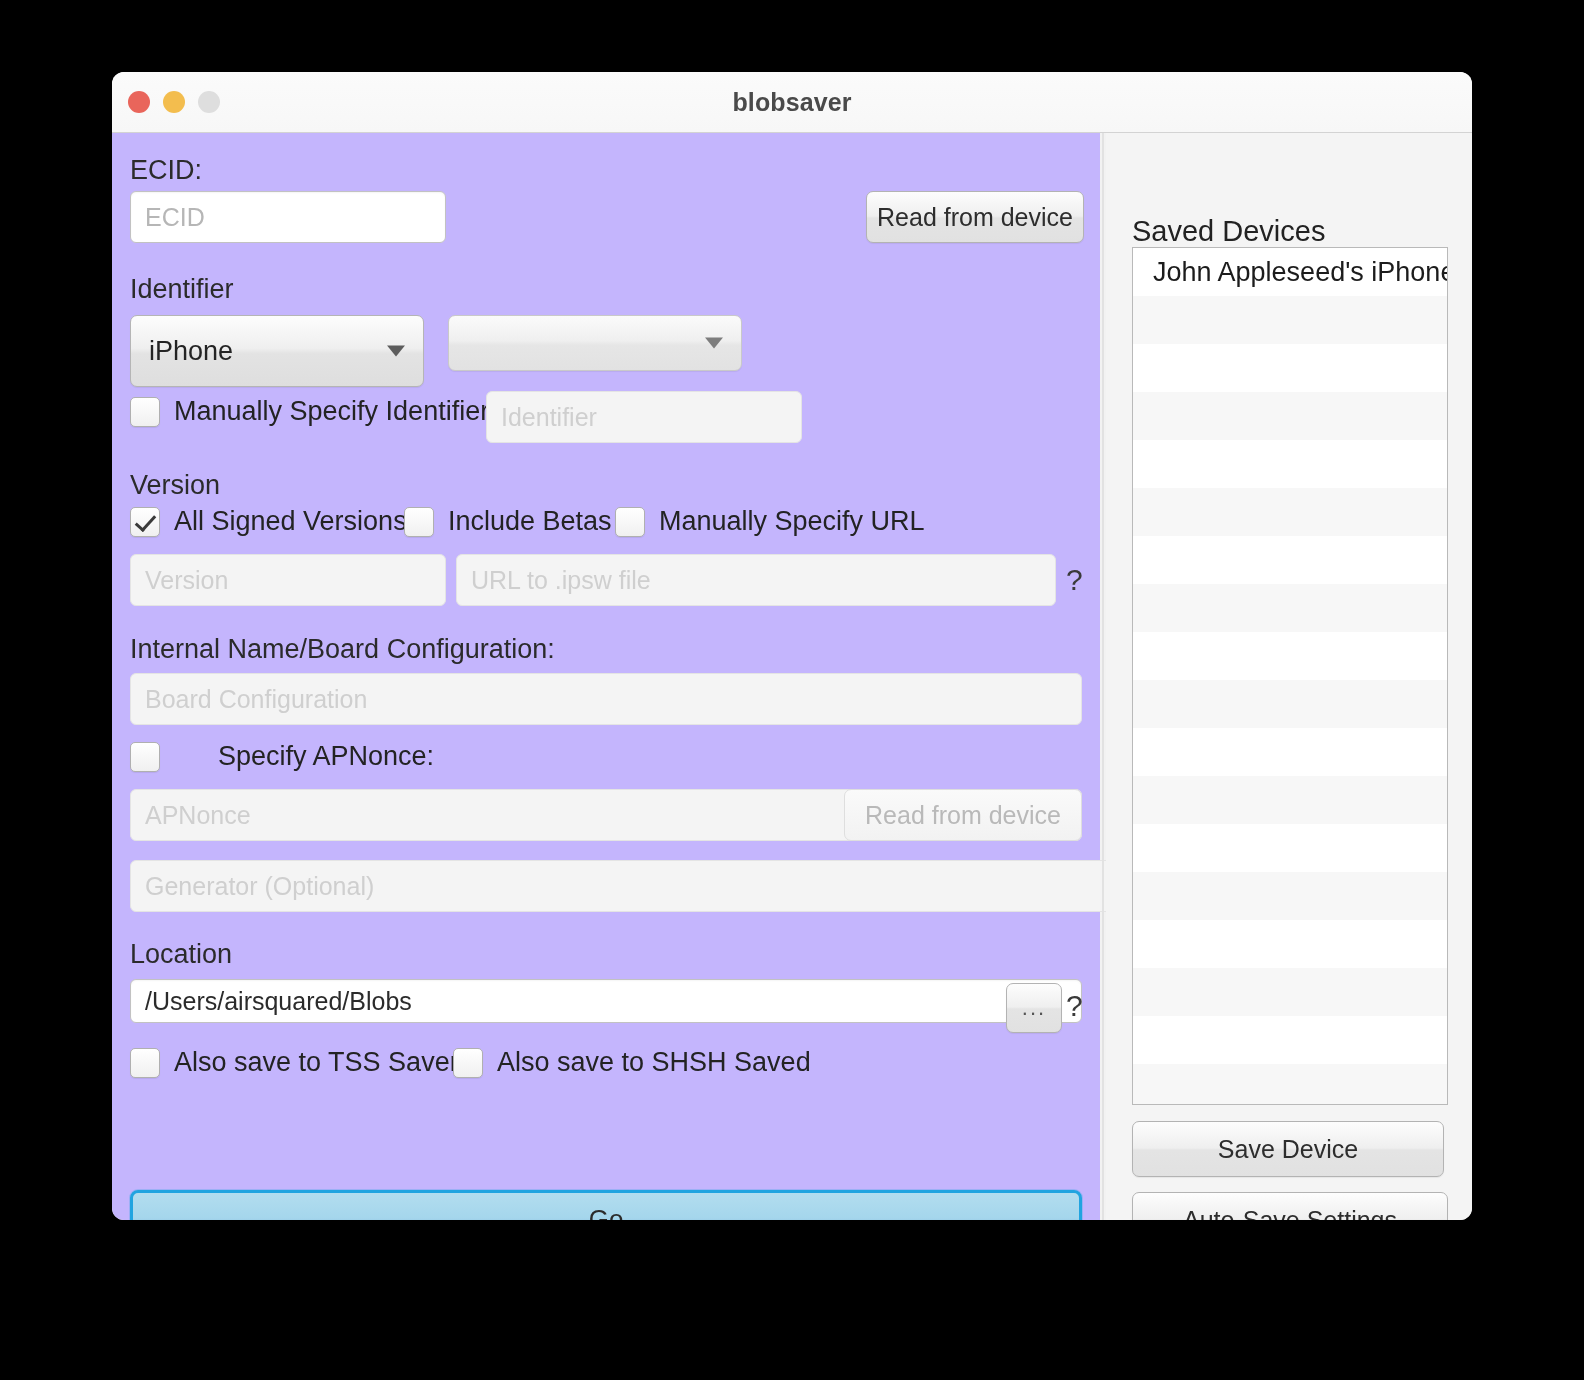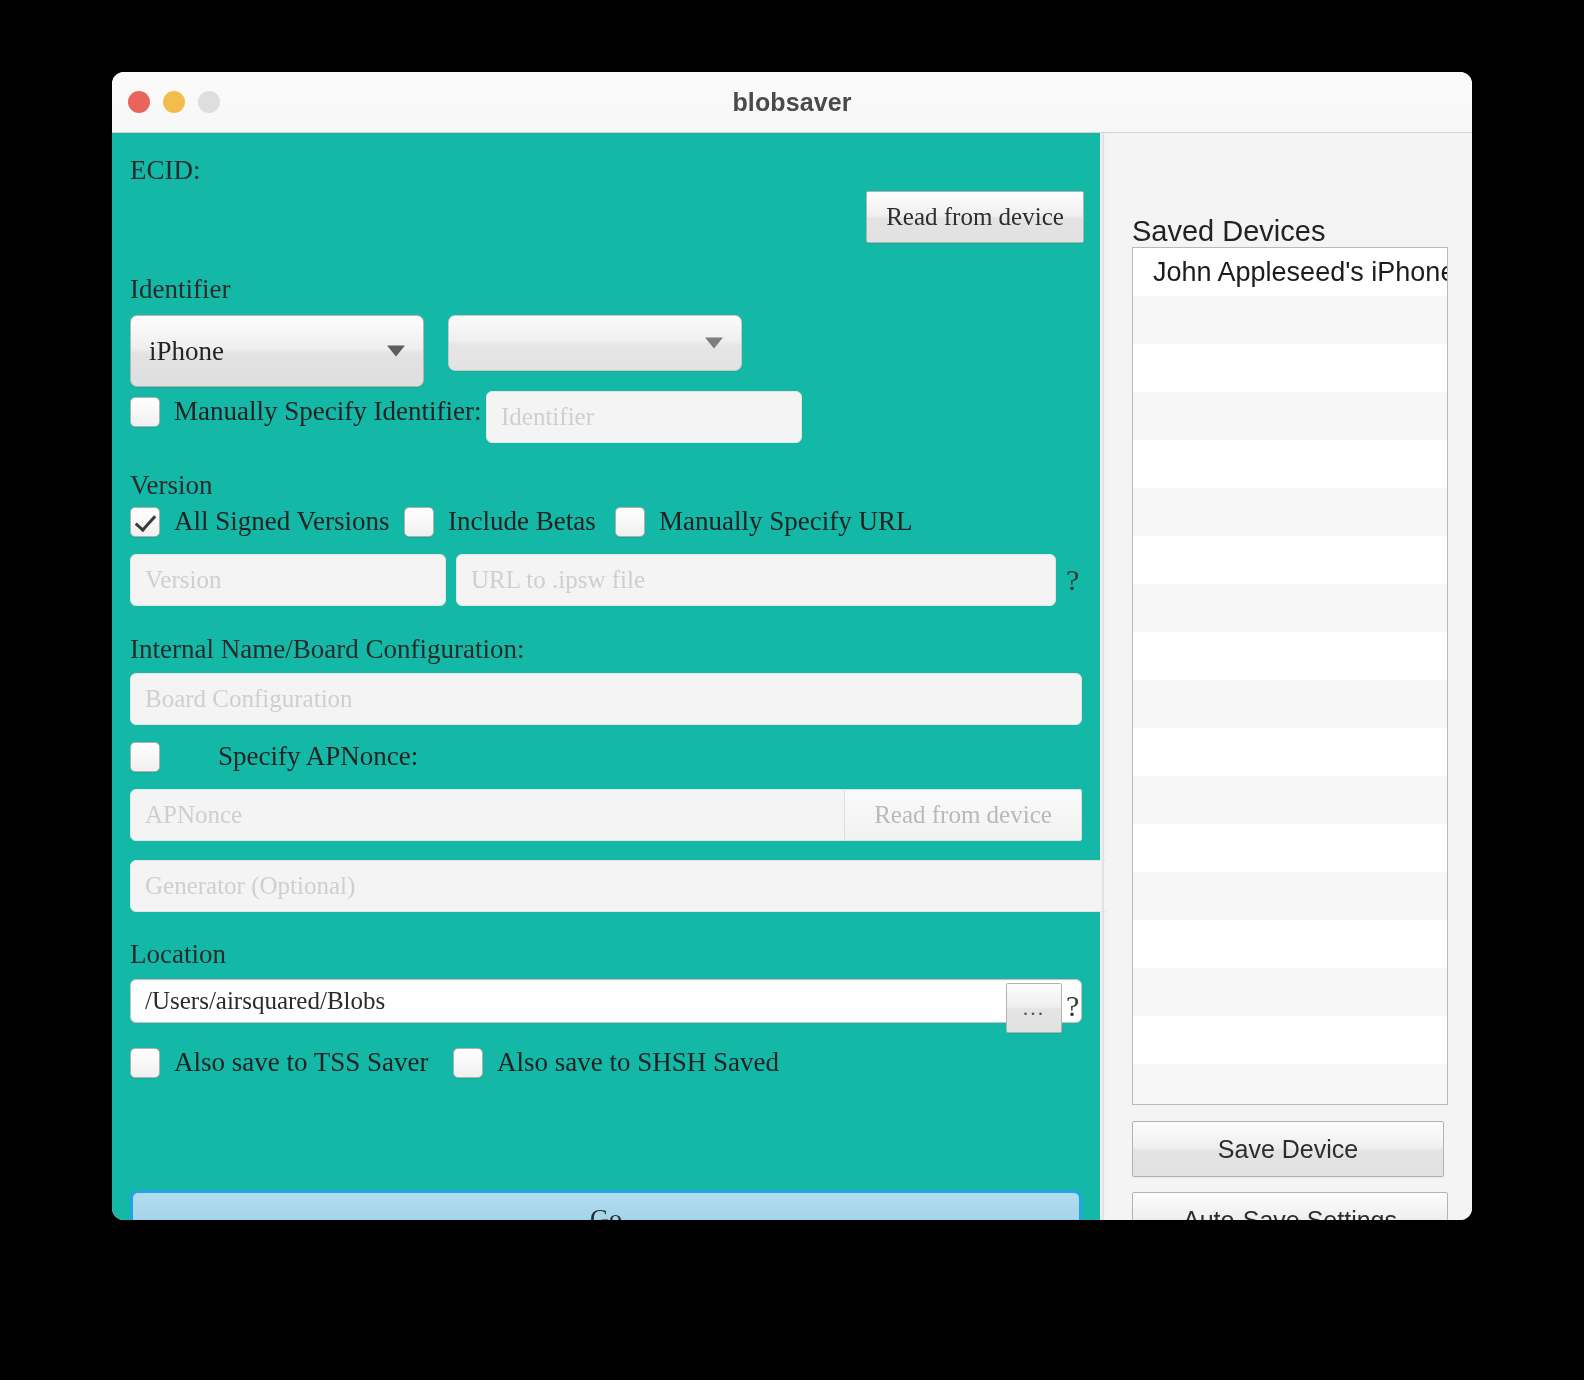--- a/index.html
+++ b/index.html
@@ -64,22 +64,21 @@
   
   #content {
     position: relative;
     height: 1088px;
   }
   #left-panel {
     position: absolute;
     left: 0; top: 0;
     width: 988px;
     height: 1088px;
-    background: #14b8a6;
-    font-family: Liberation Serif, serif;
+    background: #c4b5fd;
   }
   #divider {
     position: absolute;
     left: 990px; top: 0;
     width: 2px; height: 1088px;
     background: #e2e2e2;
   }
   #right-panel {
     position: absolute;
     left: 994px; top: 0;
@@ -115,21 +114,21 @@
     border-color: #e4e4e4;
     box-shadow: none;
   }
   .tf.disabled .ph { color: #cfcfcf; }
 
   .btn {
     position: absolute;
     box-sizing: border-box;
     background: linear-gradient(180deg,#fdfdfd 0%, #efefef 48%, #e4e4e4 52%, #e1e1e1 100%);
     border: 1px solid #b3b3b3;
-    border-radius: 2px;
+    border-radius: 7px;
     font-size: 25px;
     color: #2d2d2d;
     display: flex;
     align-items: center;
     justify-content: center;
     box-shadow: 0 1px 1px rgba(0,0,0,0.06);
     white-space: nowrap;
     text-align: center;
   }
   .btn.disabled {
@@ -275,20 +274,23 @@
       <div class="light zoom"></div>
     </div>
     <div id="window-title">blobsaver</div>
   </div>
 
   <div id="content">
 
     <div id="left-panel">
 
       <div class="section-label" style="left:18px; top:22px;">ECID:</div>
+      <div class="tf" style="left:18px; top:58px; width:316px; height:52px;">
+        <span class="ph">ECID</span>
+      </div>
       <div class="btn" style="left:754px; top:58px; width:218px; height:52px;">Read from device</div>
 
       <div class="section-label" style="left:18px; top:141px;">Identifier</div>
       <div class="combo" style="left:18px; top:182px; width:294px; height:72px;">
         <span>iPhone</span>
         <span class="caret"></span>
       </div>
       <div class="combo empty" style="left:336px; top:182px; width:294px; height:56px;">
         <span></span>
         <span class="caret"></span>

